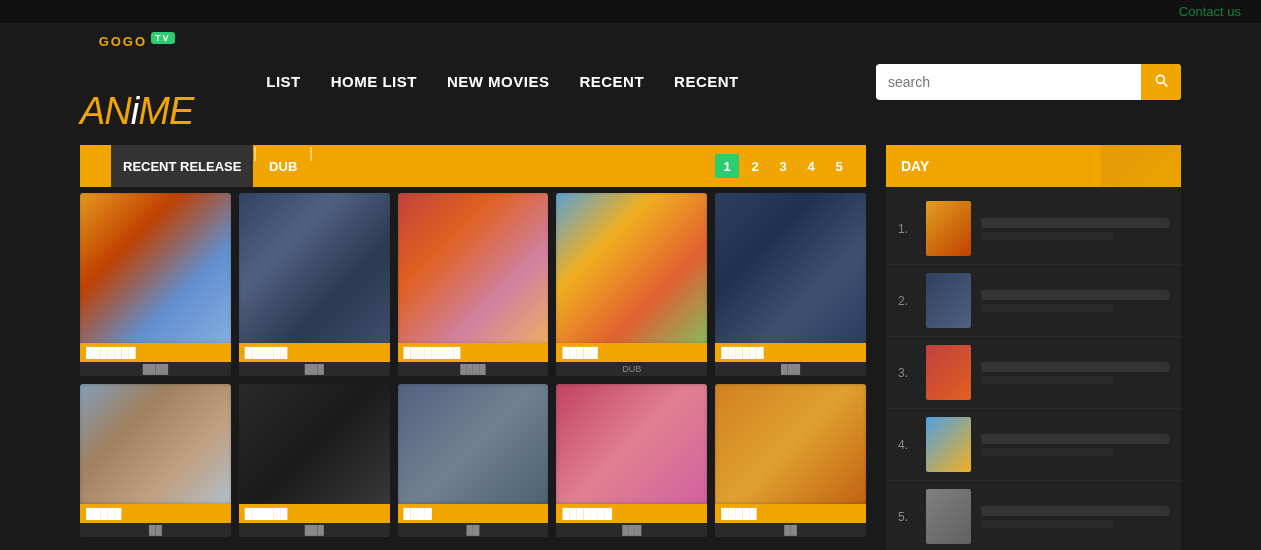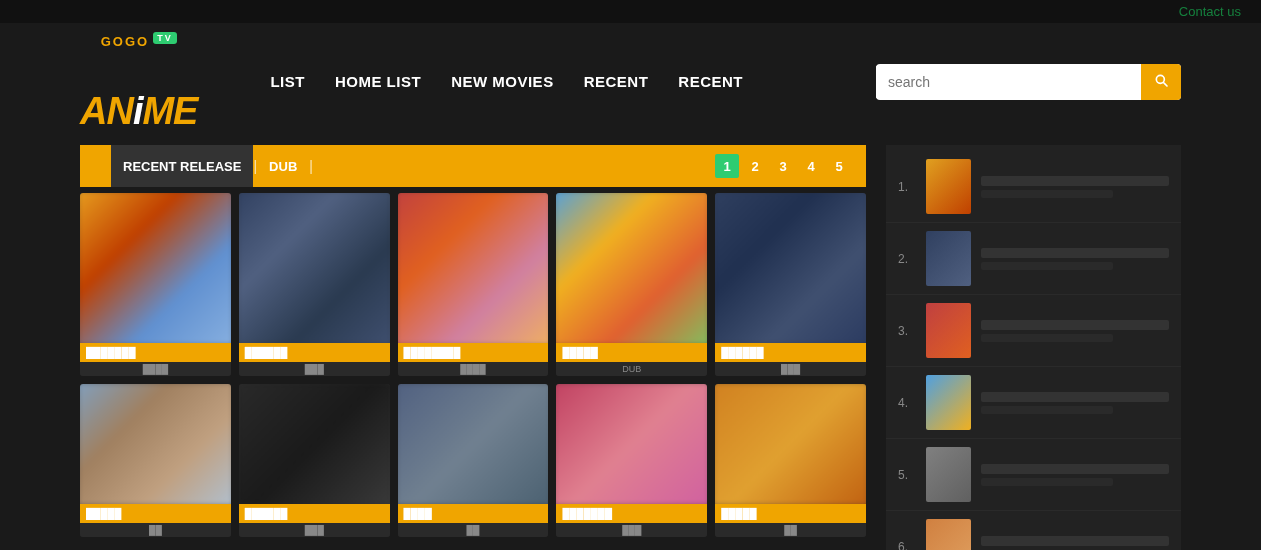--- a/index.html
+++ b/index.html
@@ -53,21 +53,21 @@
       font-size: 9px;
       font-weight: bold;
       padding: 1px 4px;
       border-radius: 3px;
       margin-left: 4px;
       vertical-align: super;
     }
 
     .logo-anime {
       font-size: 38px;
-      font-weight: 700;
+      font-weight: 400;
       color: #f0a500;
       font-style: italic;
       line-height: 1;
       letter-spacing: -1px;
     }
 
     .logo-anime span {
       color: #fff;
     }
 
@@ -122,21 +122,21 @@
       background: #f0a500;
       display: flex;
       align-items: center;
       padding: 0 15px;
       height: 42px;
       position: relative;
     }
 
     .filter-bar-left {
       display: flex;
-      align-items: center;
+      align-items: flex-start;
       gap: 0;
       flex: 1;
       padding-left: 16px;
     }
 
     .filter-tab {
       color: #fff;
       font-weight: bold;
       font-size: 13px;
       padding: 0 12px;
@@ -462,20 +462,24 @@
             <div class="thumb-placeholder thumb-10"></div>
           </div>
         <div class="anime-info">█████</div>
         <div class="anime-ep">██</div>
       </div>
     </div>
 
   </div>
 
   <div class="sidebar">
+    <div class="sidebar-header">
+      <span>DAY</span>
+      <div class="sidebar-header-decor"></div>
+    </div>
     <div class="sidebar-list">
 
       <div class="sidebar-item">
         <span class="sidebar-rank">1.</span>
         <div class="sidebar-thumb s-thumb-1"></div>
         <div class="sidebar-text">
             <div class="sidebar-title"></div>
             <div class="sidebar-sub"></div>
           </div>
       </div>

